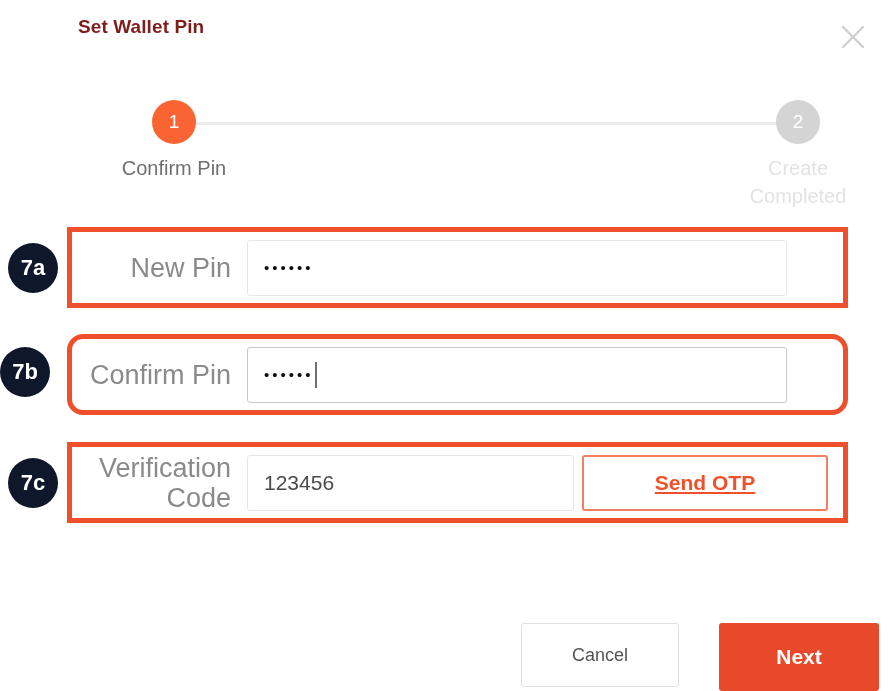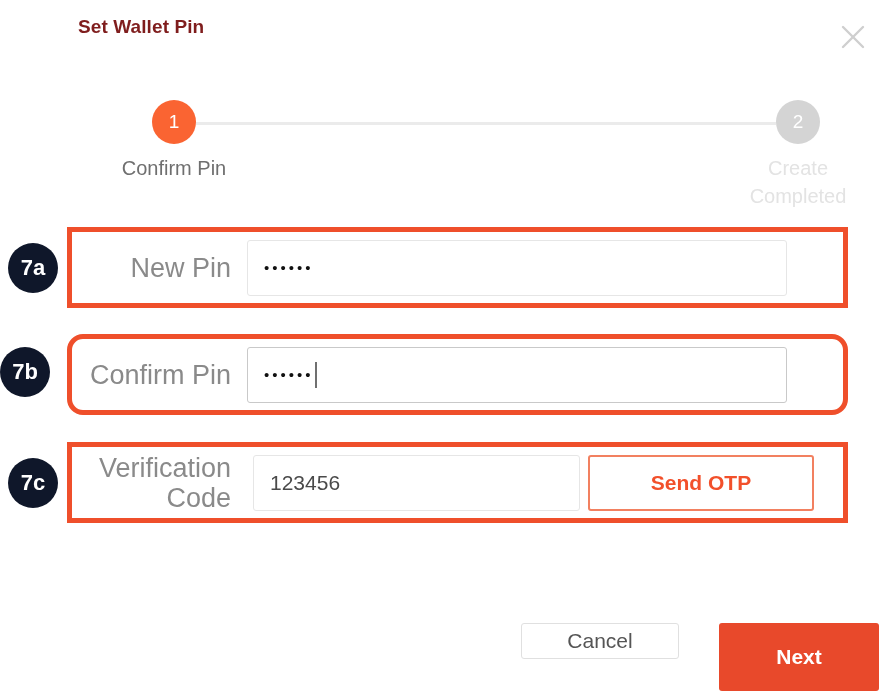--- a/index.html
+++ b/index.html
@@ -172,25 +172,25 @@
     z-index: 5;
     text-align: center;
   }
 
   
   .btn-cancel {
     position: absolute;
     left: 521px;
     top: 623px;
     width: 158px;
-    height: 36px;
+    height: 64px;
     background: #ffffff;
     border: 1px solid #e0e0e0;
     border-radius: 3px;
-    font-size: 21px;
+    font-size: 18px;
     color: #555555;
     font-family: "Liberation Sans", sans-serif;
     cursor: pointer;
   }
 
   .btn-next {
     position: absolute;
     left: 719px;
     top: 623px;
     width: 160px;
@@ -251,23 +251,23 @@
         <span class="pin-dots">••••••</span>
           <span class="caret"></span>
       </div>
     </div>
   </div>
 
   <div class="badge" style="left:8px; top:458px;">7c</div>
   <div class="row-annot" style="left:67px; top:442px; width:781px; height:81px;">
     <div class="row-inner">
       <div class="field-label" style="line-height:30px;">Verification Code</div>
-      <div class="field-input" style="width:327px;margin-left:6px;">
+      <div class="field-input" style="width:327px;">
         <span>123456</span>
       </div>
-      <button class="send-otp-btn" style="width:226px; margin-left:8px;">Send OTP</button>
+      <button class="send-otp-btn" style="width:246px; margin-left:8px;text-decoration:underline;">Send OTP</button>
     </div>
   </div>
 
   <button class="btn-cancel">Cancel</button>
   <button class="btn-next">Next</button>
 
 </div>
 
 </body></html>

